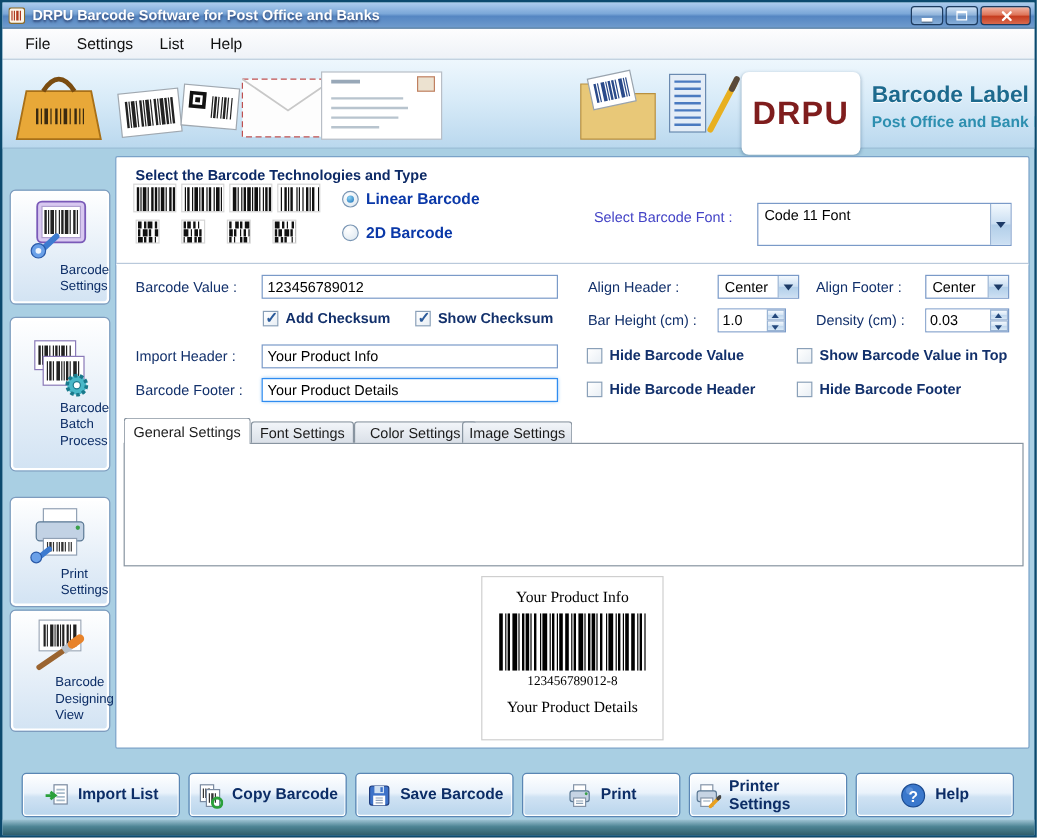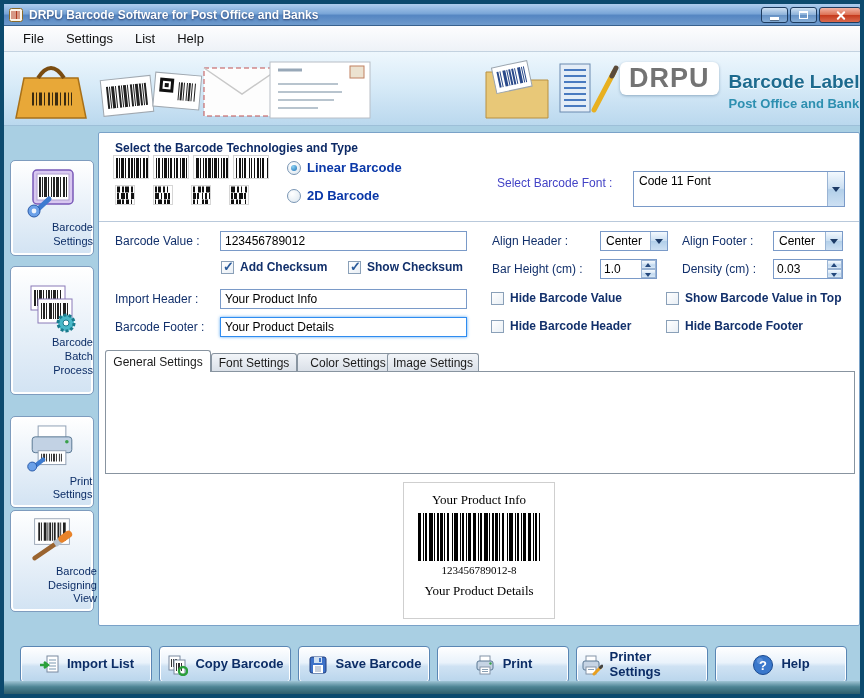--- a/index.html
+++ b/index.html
@@ -1,17 +1,17 @@
 <!DOCTYPE html>
 <html><head>
 <meta charset="utf-8">
 <style>
   * { margin:0; padding:0; box-sizing:border-box; }
   body { font-family:"Liberation Sans", sans-serif; font-size:12px; background:#888; }
-  .window { position:relative; width:864px; height:698px; background:#a9cfe3; overflow:hidden; border:4px solid #0c4a6e; }
+  .window { position:relative; width:864px; height:698px; background:#a9cfe3; overflow:hidden; border:2px solid #0c4a6e; }
   [data-interactable="true"] { cursor:pointer; }
 
   
   .titlebar { position:absolute; left:0; top:0; width:864px; height:22px;
     background:linear-gradient(180deg,#aecdee 0%,#7ba7d8 45%,#5586c2 55%,#6f9bcd 100%);
     border-bottom:1px solid #38618e; display:flex; align-items:center; padding:0 5px; }
   .titlebar .title { color:#fff; font-weight:bold; font-size:12px; margin-left:6px;
     text-shadow:0 1px 2px rgba(0,0,40,.55); white-space:nowrap; }
   .win-controls { position:absolute; right:7px; top:3px; display:flex; gap:2px; }
   .win-btn { width:27px; height:16px; border:1px solid #1d3c60; border-radius:3px;
@@ -33,32 +33,32 @@
     display:flex; align-items:center; padding-left:8px; }
   .menu-item { font-size:13px; color:#101010; padding:3px 11px; }
 
   
   .banner { position:absolute; left:0; top:48px; width:864px; height:74px;
     background:linear-gradient(180deg,#eef7fd 0%,#d8ebf8 45%,#bad8ee 100%);
     border-bottom:1px solid #9dbfd8; }
   .deco-left { position:absolute; left:4px; top:2px; }
   .deco-right { position:absolute; left:478px; top:4px; }
   .logo-row { position:absolute; left:616px; top:10px; display:flex; gap:10px; align-items:flex-start; }
-  .logo-box { background:#fff; border-radius:6px; padding:1px 9px; color:#737373;
+  .logo-box { background:#fff; border-radius:6px; padding:19px 9px; color:#7f1d1d;
     font-weight:bold; font-size:27px; letter-spacing:1px; box-shadow:0 1px 3px rgba(20,60,100,.35); }
   .brand-text { display:flex; flex-direction:column; padding-top:9px; }
   .brand-product { font-size:19px; font-weight:bold; color:#1d6a8e; text-shadow:0 1px 0 #fff; white-space:nowrap; }
   .brand-edition { font-size:13px; font-weight:bold; color:#2d8fb0; margin-top:3px; white-space:nowrap; }
 
   
   .side-btn { position:absolute; left:6px; width:84px; border:1px solid #7e9cbe; border-radius:5px;
     background:linear-gradient(180deg,#ffffff,#e6eff8 55%,#d2e3f3);
     box-shadow:inset 0 0 0 2px #fff; display:flex; flex-direction:column; align-items:center;
     justify-content:center; gap:3px; padding:5px 2px; }
-  .side-btn .lbl { font-size:11px; color:#0c2d66; text-align:right; line-height:1.25;padding-left:41px; }
+  .side-btn .lbl { font-size:11px; color:#0c2d66; text-align:left; line-height:1.25;padding-left:41px; }
 
   
   .main-panel { position:absolute; left:94px; top:128px; width:762px; height:494px;
     background:#fff; border:1px solid #7aa2c8; border-radius:2px; }
   .heading { position:absolute; left:16px; top:8px; font-weight:bold; font-size:12px; color:#0d2a66; }
   .separator { position:absolute; left:0; top:88px; width:100%; height:2px;
     border-top:1px solid #b9c9db; border-bottom:1px solid #fff; }
 
   .thumb-row1 { position:absolute; left:14px; top:22px; display:flex; gap:4px; }
   .thumb-row2 { position:absolute; left:16px; top:52px; display:flex; gap:18px; }

